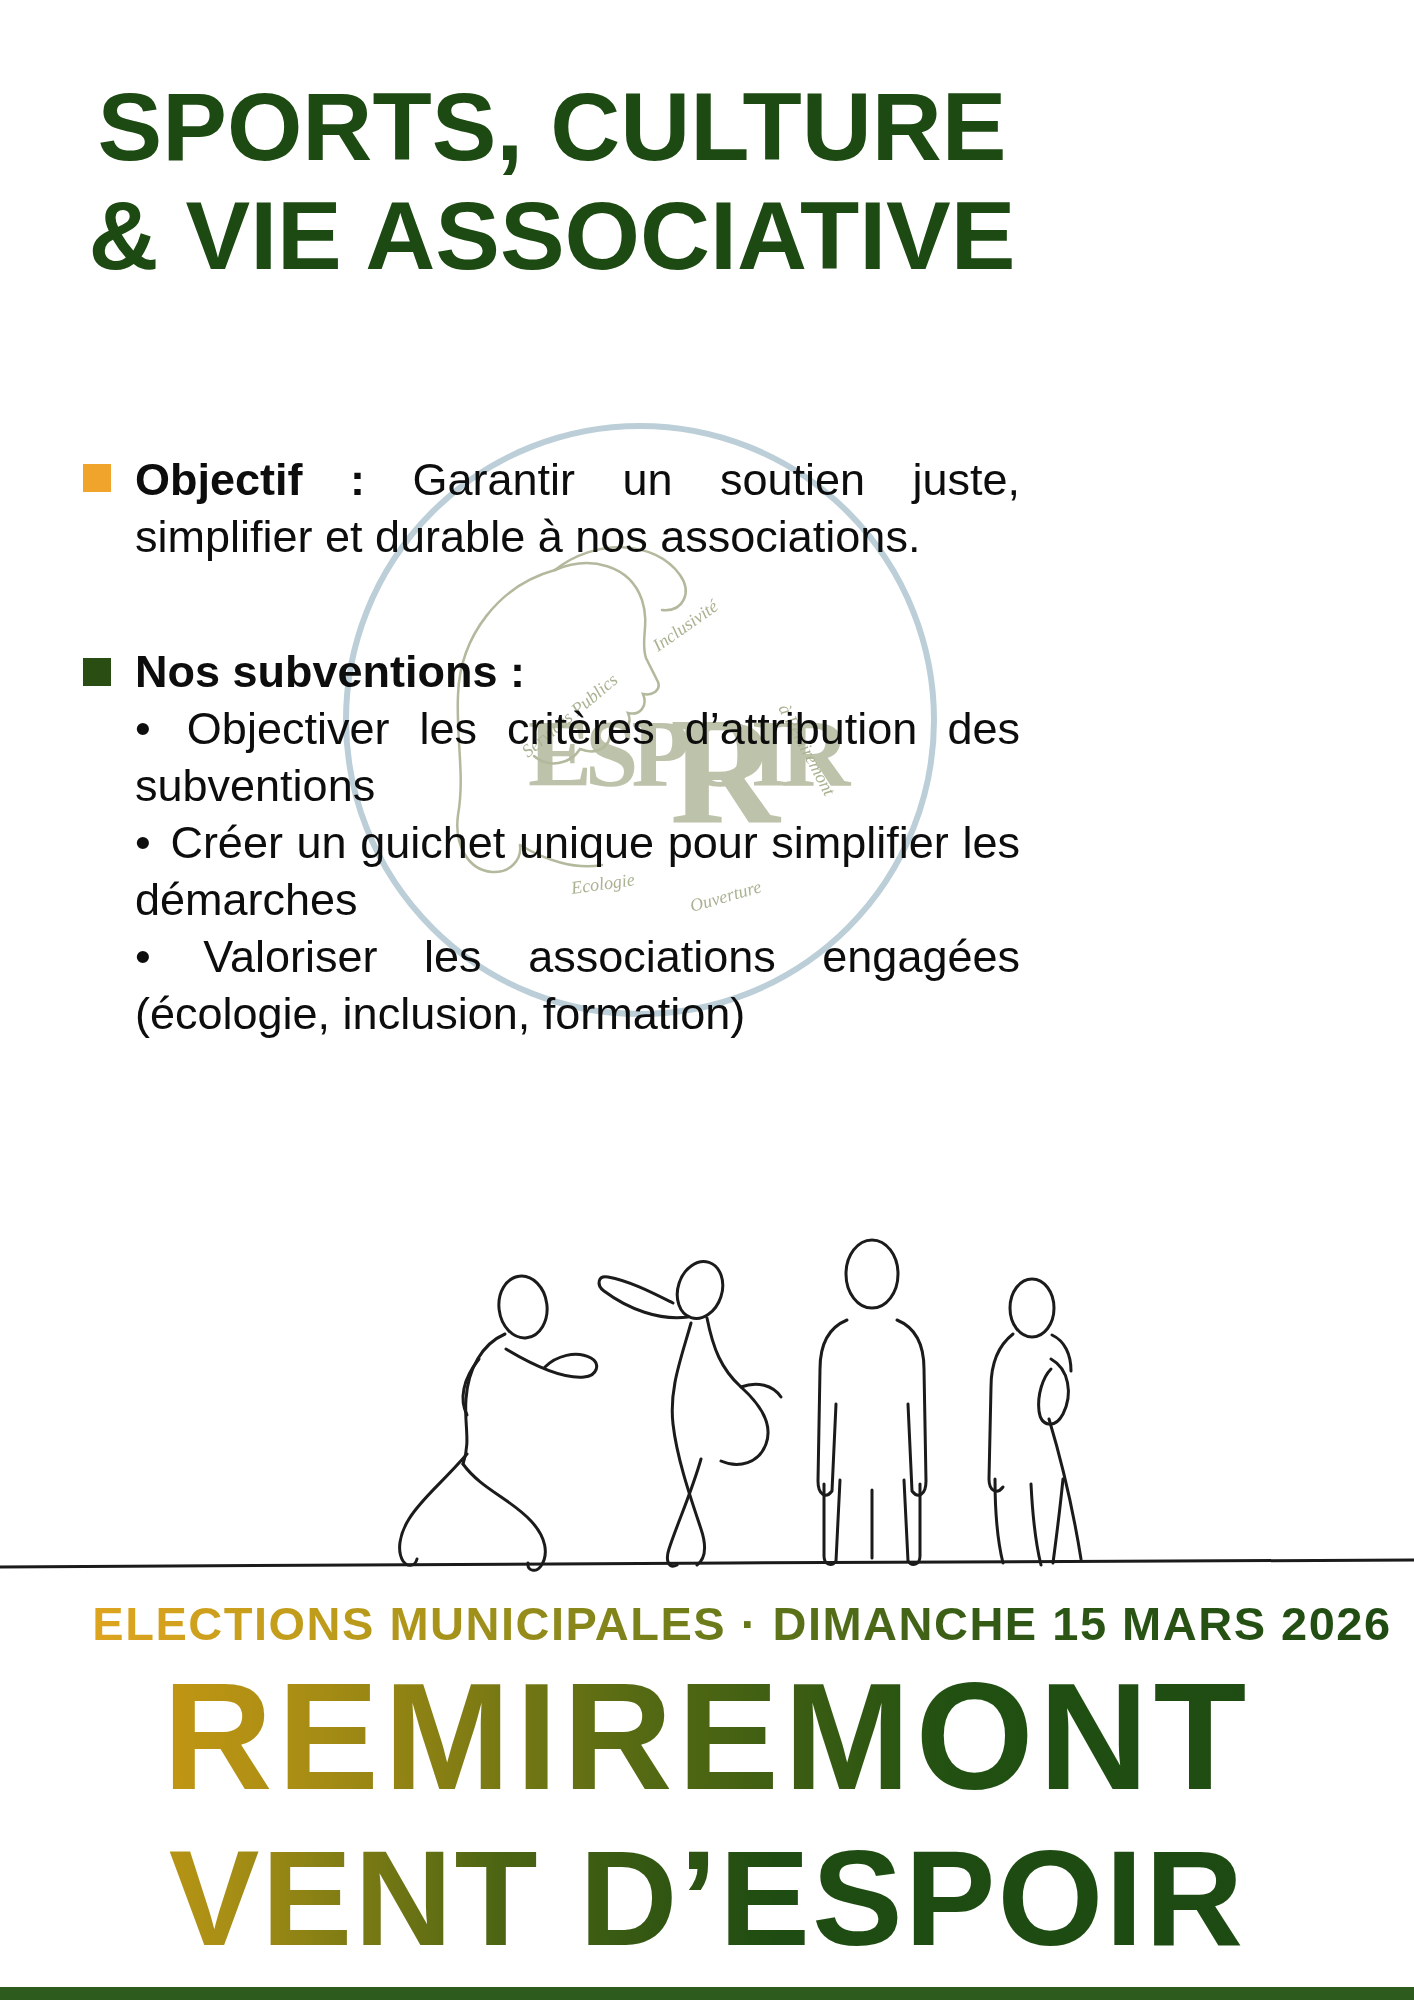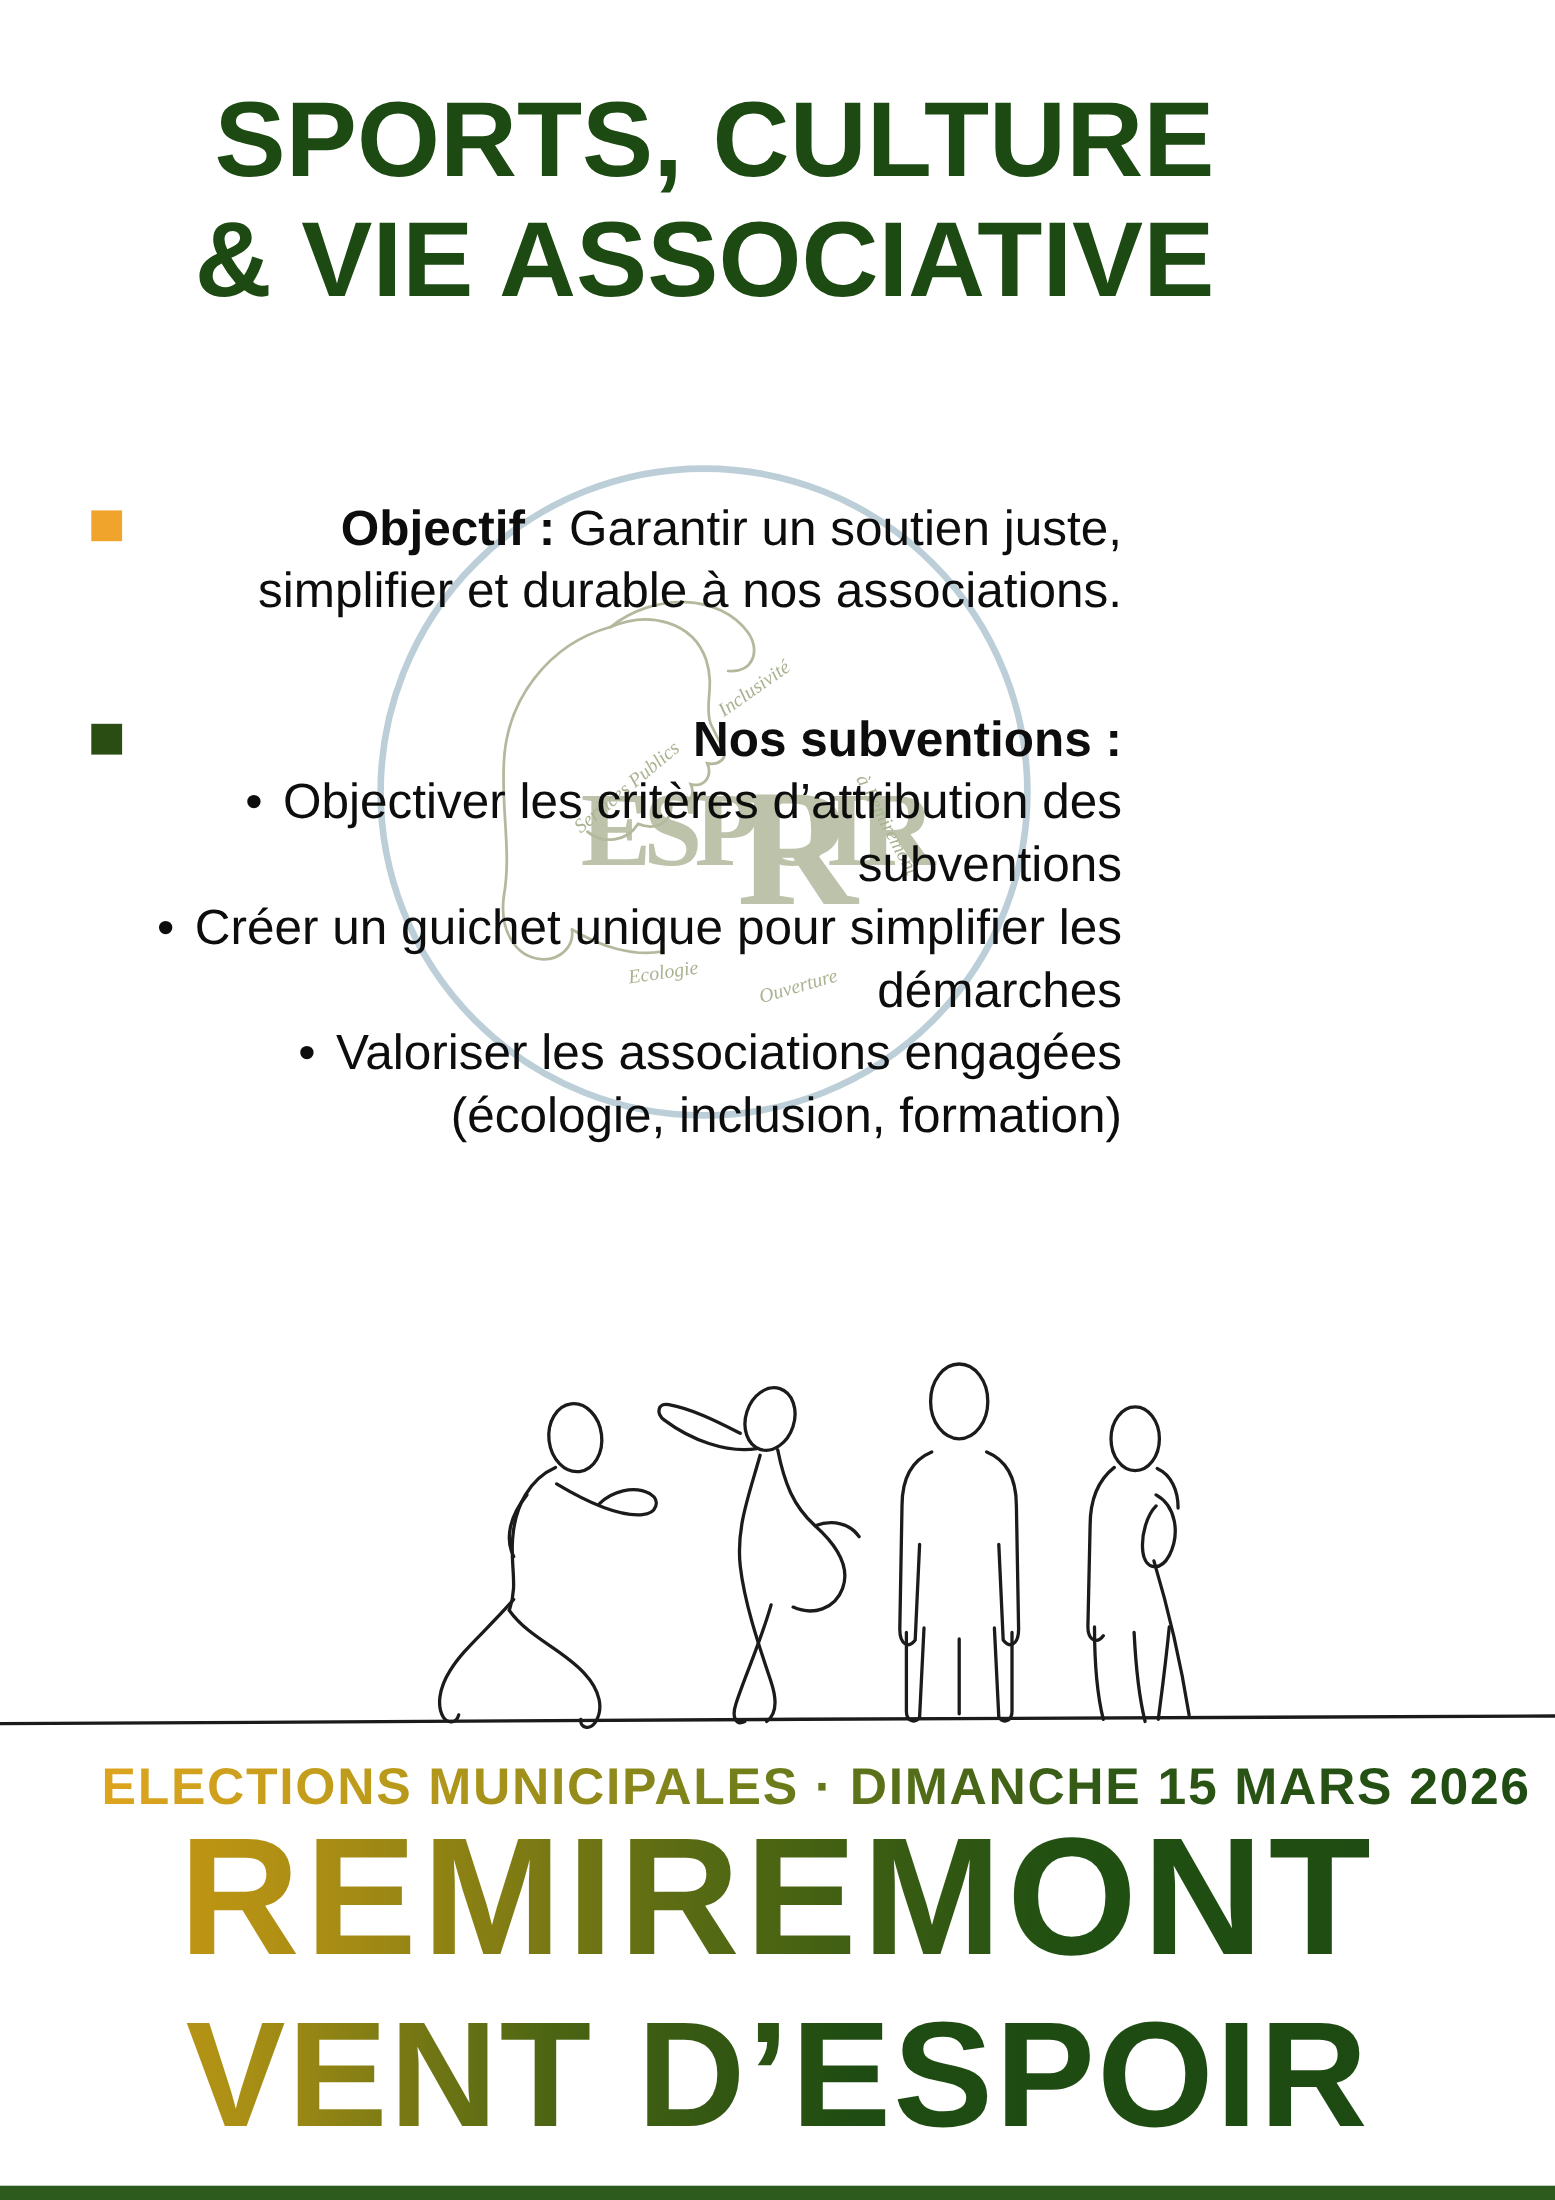--- a/index.html
+++ b/index.html
@@ -26,35 +26,35 @@
   .blk { position:relative; }
   .sq { position:absolute; left:-52px; width:28px; height:28px; }
   .sq-orange { background:var(--objective-bullet,#f0a42c); top:13px; }
   .sq-green  { background:var(--engagement-bullet,#2a4d14); top:15px; }
   .lbl { font-weight:700; }
   .engagements { margin-top:78px; }
   .eng-item .bullet { padding-right:6px; }
 
   
   .watermark { position:absolute; left:340px; top:420px; width:600px; height:600px; z-index:0; }
-  .content, .title-block { z-index:2;text-align:right; }
+  .content, .title-block { z-index:2; }
 
   
   .people { position:absolute; left:0; top:1228px; width:1414px; height:348px; }
 
   
   .elections {
     position:absolute; top:1596px; left:0; width:100%; text-align:center;
     font-weight:800; font-size:47px; letter-spacing:1.5px; line-height:56px;
     background:linear-gradient(90deg, var(--gradient-gold,#eaa820) 0%, #b99a1a 25%, #6f7d1a 48%, #2e5715 70%, var(--gradient-green,#1d4a12) 100%);
     -webkit-background-clip:text; background-clip:text; color:transparent;padding-left:35px;
   }
   .brand { position:absolute; top:1648px; left:0; width:100%; text-align:center; font-weight:800; }
   .brand-l1 {
-    font-size:152px; line-height:152px; letter-spacing:5px; margin:0;
+    font-size:152px; line-height:152px; letter-spacing:5px; margin:12px;
     background:linear-gradient(90deg, #dda012 0%, #a68c14 22%, #566a13 45%, #215012 68%, var(--gradient-green,#1d4a12) 100%);
     -webkit-background-clip:text; background-clip:text; color:transparent;
   }
   .brand-l2 {
     font-size:136px; line-height:140px; letter-spacing:2px; margin:16px;
     background:linear-gradient(90deg, #d9a013 0%, #a98f15 15%, #4c6513 35%, #1f4c12 55%, var(--gradient-green,#1d4a12) 100%);
     -webkit-background-clip:text; background-clip:text; color:transparent;
   }
   .bottom-bar {
     position:absolute; left:0; bottom:0; width:100%; height:13px;

